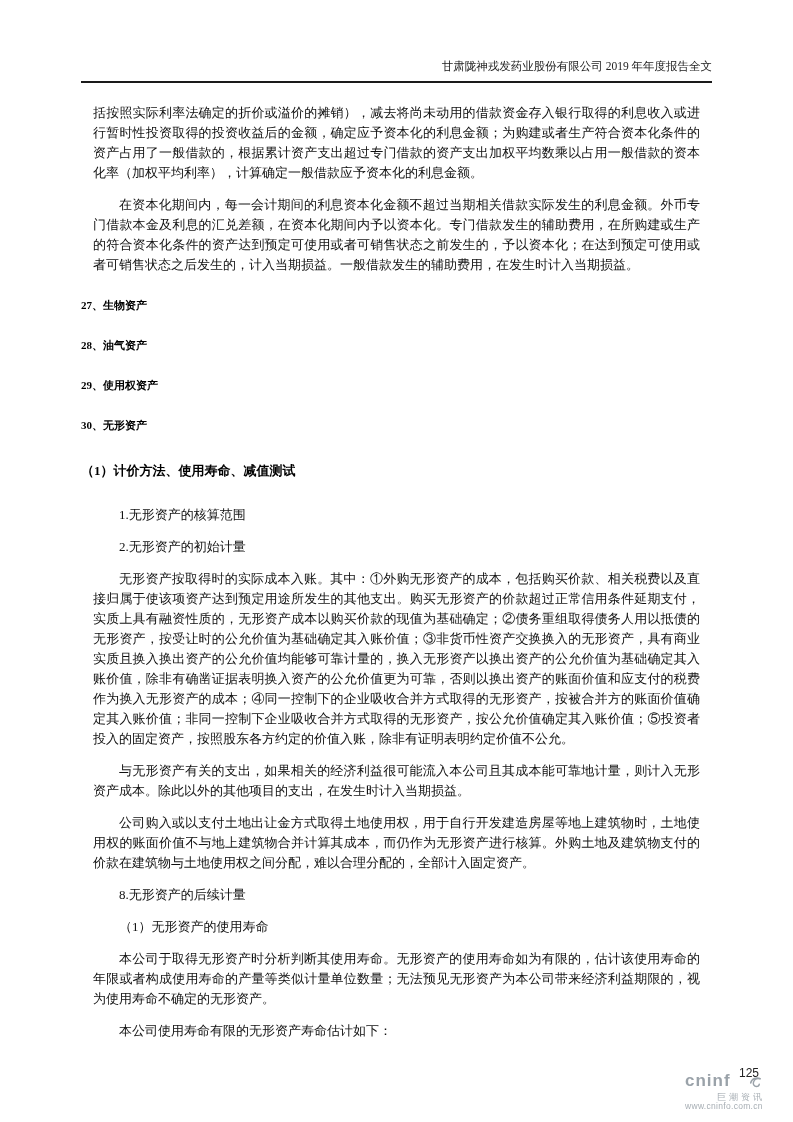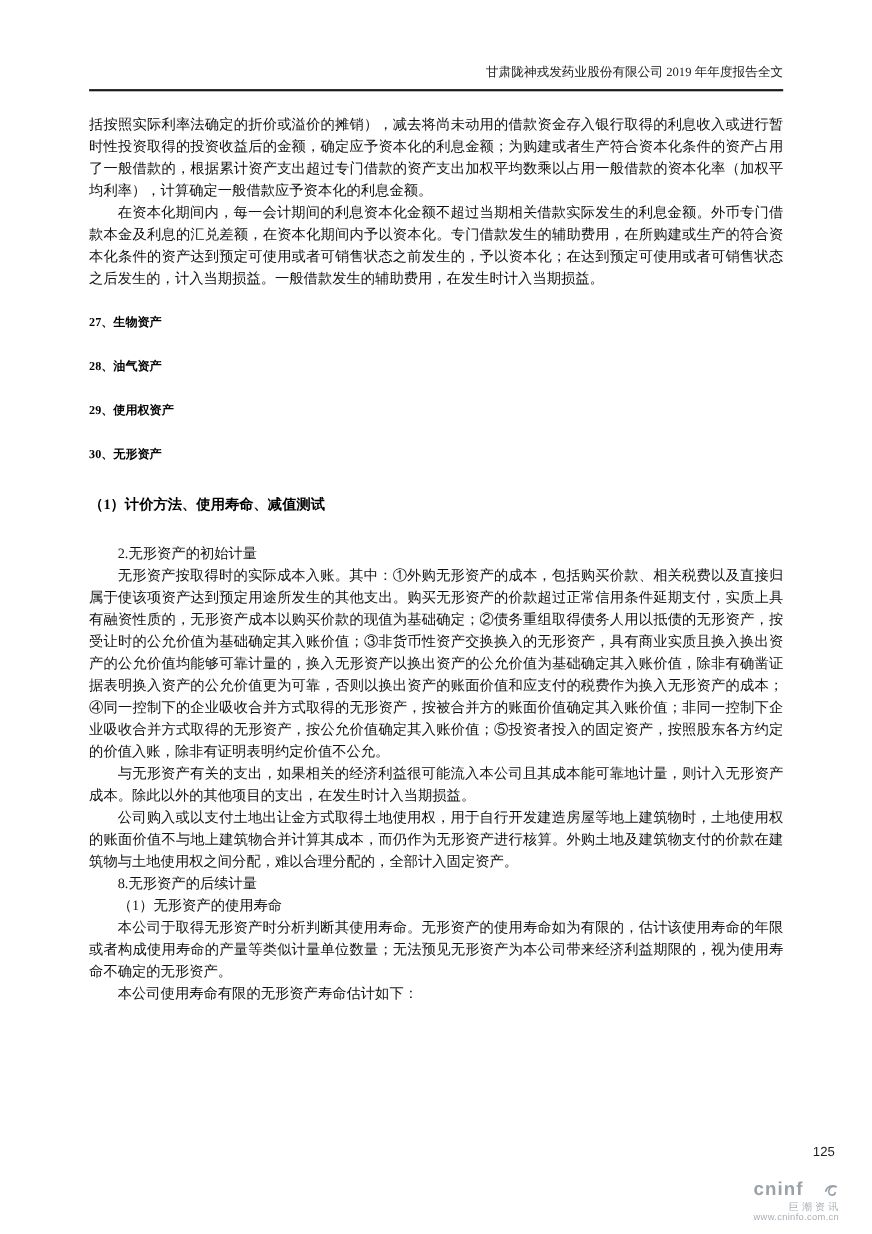--- a/index.html
+++ b/index.html
@@ -27,21 +27,21 @@
     color: #222222;
     padding-bottom: 7px;
   }
   .doc-header-rule {
     height: 0;
     border: none;
     border-top: 2px solid #1a1a1a;
     margin: 0 0 20px 0;
   }
   .body-text {
-    margin: 0;
+    margin: 12px;
     font-size: 13px;
     line-height: 20px;
     text-align: justify;
     text-indent: 2em;
     color: #111111;
   }
   .body-text.no-indent {
     text-indent: 0;
   }
   .section-heading {
@@ -54,21 +54,21 @@
   .sub-heading {
     margin: 26px 0 24px 0;
     font-size: 13px;
     line-height: 20px;
     font-weight: bold;
     color: #000000;
   }
   .page-number {
     position: absolute;
     right: 34px;
-    bottom: 68px;
+    bottom: 42px;
     font-size: 12px;
     color: #222222;
     font-family: "Liberation Sans", sans-serif;
   }
   .footer-logo {
     position: absolute;
     right: 28px;
     bottom: 10px;
     text-align: left;
     color: #9aa2a9;
@@ -123,20 +123,21 @@
     <h3 class="section-heading">27、生物资产</h3>
 
     <h3 class="section-heading">28、油气资产</h3>
 
     <h3 class="section-heading">29、使用权资产</h3>
 
     <h3 class="section-heading">30、无形资产</h3>
 
     <h4 class="sub-heading">（1）计价方法、使用寿命、减值测试</h4>
 
+    <p class="body-text">1.无形资产的核算范围</p>
 
 
     <p class="body-text">2.无形资产的初始计量</p>
 
     <p class="body-text">无形资产按取得时的实际成本入账。其中：①外购无形资产的成本，包括购买价款、相关税费以及直接归属于使该项资产达到预定用途所发生的其他支出。购买无形资产的价款超过正常信用条件延期支付，实质上具有融资性质的，无形资产成本以购买价款的现值为基础确定；②债务重组取得债务人用以抵债的无形资产，按受让时的公允价值为基础确定其入账价值；③非货币性资产交换换入的无形资产，具有商业实质且换入换出资产的公允价值均能够可靠计量的，换入无形资产以换出资产的公允价值为基础确定其入账价值，除非有确凿证据表明换入资产的公允价值更为可靠，否则以换出资产的账面价值和应支付的税费作为换入无形资产的成本；④同一控制下的企业吸收合并方式取得的无形资产，按被合并方的账面价值确定其入账价值；非同一控制下企业吸收合并方式取得的无形资产，按公允价值确定其入账价值；⑤投资者投入的固定资产，按照股东各方约定的价值入账，除非有证明表明约定价值不公允。</p>
 
     <p class="body-text">与无形资产有关的支出，如果相关的经济利益很可能流入本公司且其成本能可靠地计量，则计入无形资产成本。除此以外的其他项目的支出，在发生时计入当期损益。</p>
 
     <p class="body-text">公司购入或以支付土地出让金方式取得土地使用权，用于自行开发建造房屋等地上建筑物时，土地使用权的账面价值不与地上建筑物合并计算其成本，而仍作为无形资产进行核算。外购土地及建筑物支付的价款在建筑物与土地使用权之间分配，难以合理分配的，全部计入固定资产。</p>
 

